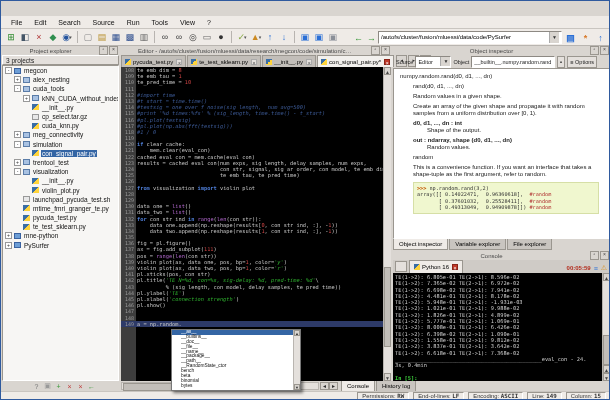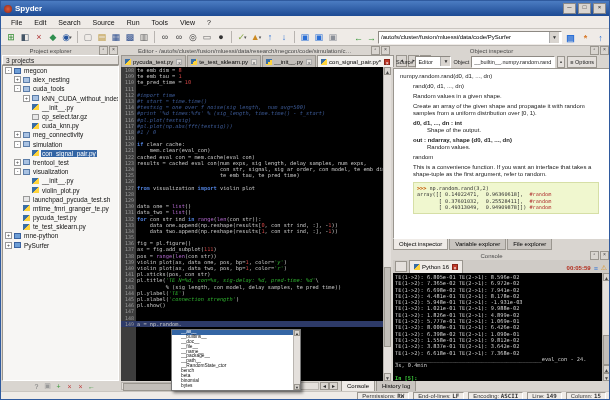--- a/index.html
+++ b/index.html
@@ -146,29 +146,20 @@
   .sfield{height:8px;border:1px solid;border-color:#9a968f #fff #fff #9a968f;font-size:5.8px;line-height:7px;
     padding:0 4px;margin-left:4px;color:#333;white-space:nowrap;}
   .sfield b{font-family:"DejaVu Sans Mono",monospace;font-size:5.8px;}
   .spacer{width:12px;}
 </style>
 </head>
 <body>
 
 <div id="app">
 
-  <div class="titlebar">
-    <span class="app-icon"></span>
-    <span class="title-text">Spyder</span>
-    <span id="winbtns" style="display:flex">
-        <span class="winbtn">─</span>
-        <span class="winbtn">□</span>
-        <span class="winbtn">×</span>
-      </span>
-  </div>
 
   <div class="menubar">
       <span class="menu-item">File</span>
       <span class="menu-item">Edit</span>
       <span class="menu-item">Search</span>
       <span class="menu-item">Source</span>
       <span class="menu-item">Run</span>
       <span class="menu-item">Tools</span>
       <span class="menu-item">View</span>
       <span class="menu-item">?</span>

